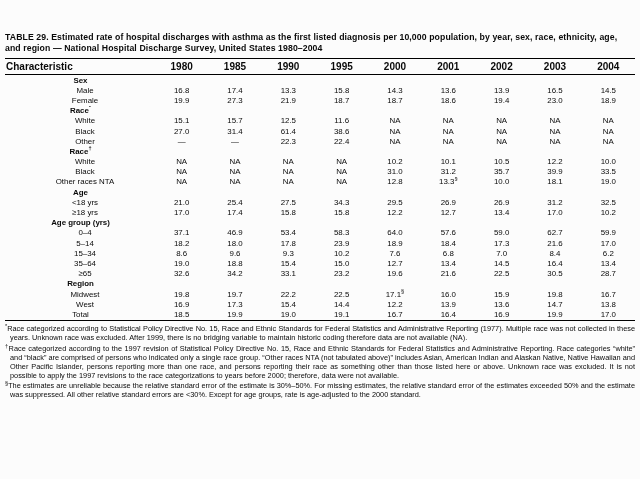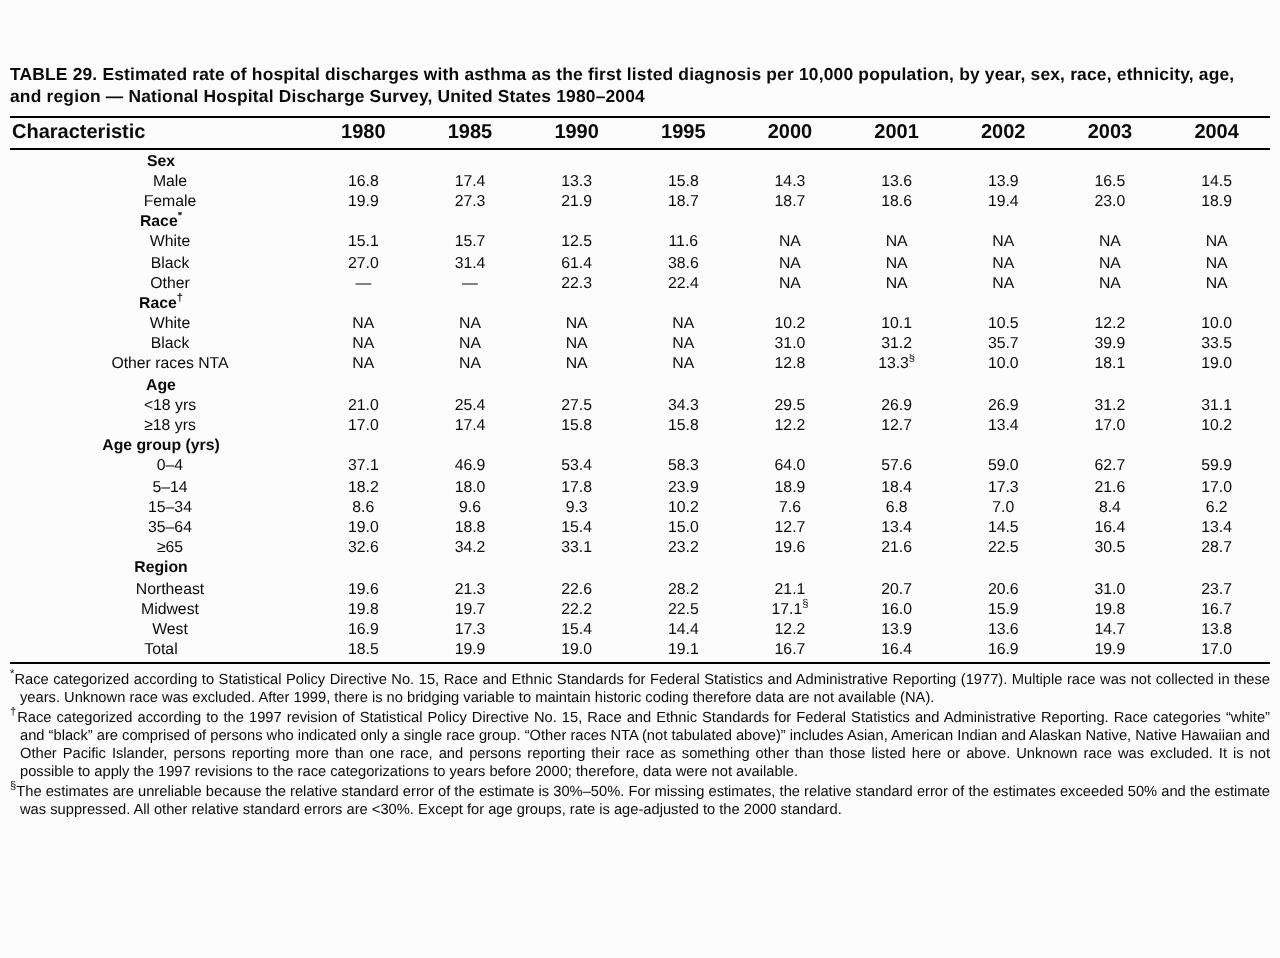--- a/index.html
+++ b/index.html
@@ -234,21 +234,21 @@
         <tr class="data">
           <td class="label">&lt;18 yrs</td>
           <td class="val">21.0</td>
           <td class="val">25.4</td>
           <td class="val">27.5</td>
           <td class="val">34.3</td>
           <td class="val">29.5</td>
           <td class="val">26.9</td>
           <td class="val">26.9</td>
           <td class="val">31.2</td>
-          <td class="val">31.1</td>
+          <td class="val">32.5</td>
         </tr>
         <tr class="data">
           <td class="label">≥18 yrs</td>
           <td class="val">17.0</td>
           <td class="val">17.4</td>
           <td class="val">15.8</td>
           <td class="val">15.8</td>
           <td class="val">12.2</td>
           <td class="val">12.7</td>
           <td class="val">13.4</td>
@@ -331,32 +331,20 @@
           <td class="label">Region</td>
           <td class="val"></td>
           <td class="val"></td>
           <td class="val"></td>
           <td class="val"></td>
           <td class="val"></td>
           <td class="val"></td>
           <td class="val"></td>
           <td class="val"></td>
           <td class="val"></td>
-        </tr>
-        <tr class="data">
-          <td class="label">Northeast</td>
-          <td class="val">19.6</td>
-          <td class="val">21.3</td>
-          <td class="val">22.6</td>
-          <td class="val">28.2</td>
-          <td class="val">21.1</td>
-          <td class="val">20.7</td>
-          <td class="val">20.6</td>
-          <td class="val">31.0</td>
-          <td class="val">23.7</td>
         </tr>
         <tr class="data">
           <td class="label">Midwest</td>
           <td class="val">19.8</td>
           <td class="val">19.7</td>
           <td class="val">22.2</td>
           <td class="val">22.5</td>
           <td class="val">17.1<sup>§</sup></td>
           <td class="val">16.0</td>
           <td class="val">15.9</td>

